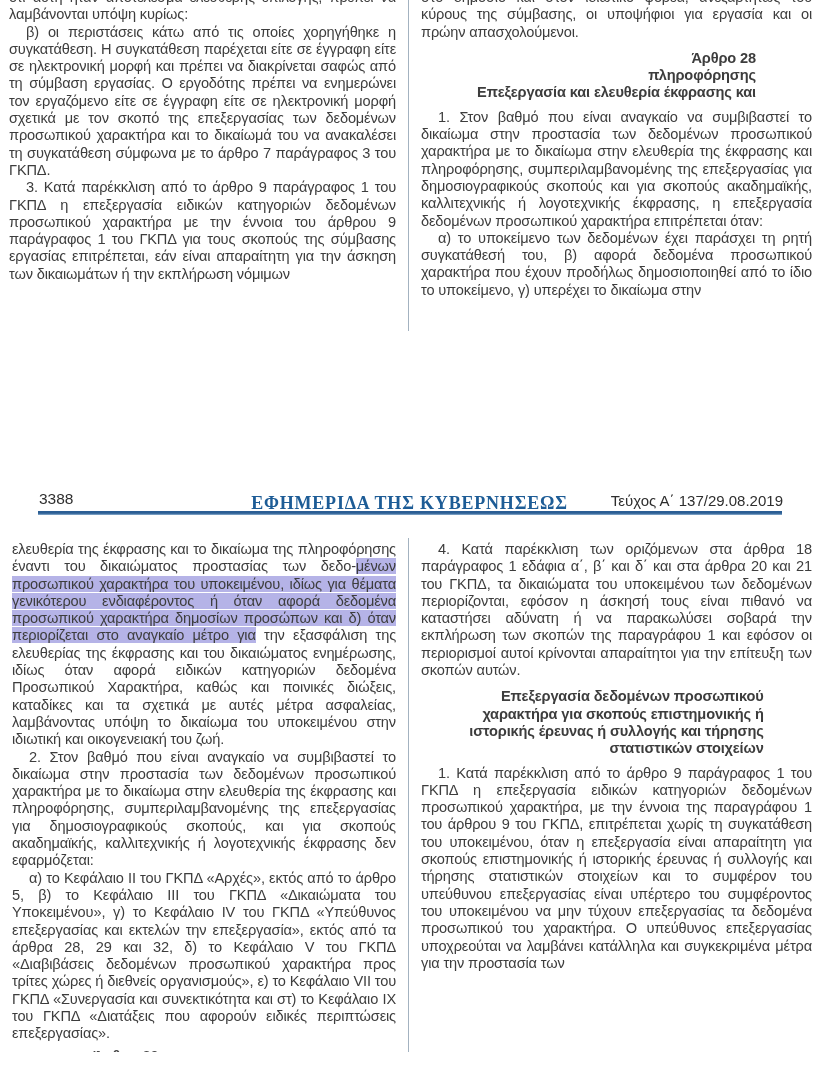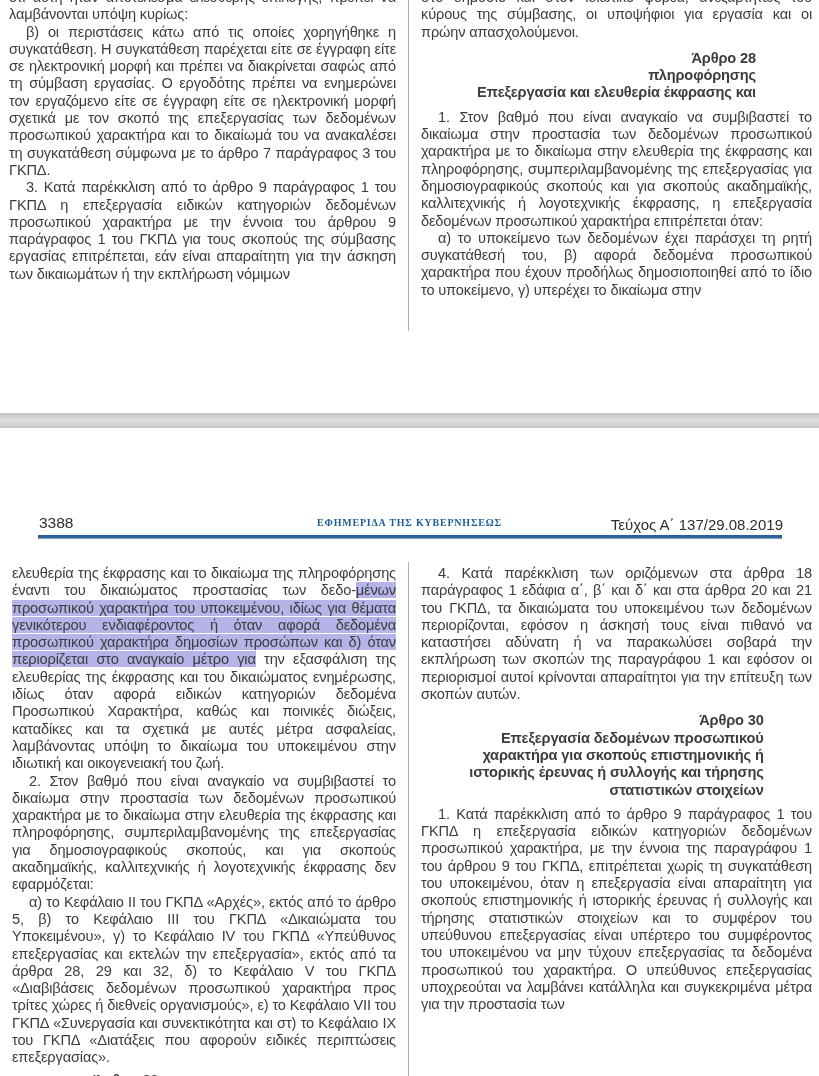--- a/index.html
+++ b/index.html
@@ -1,41 +1,41 @@
 <!DOCTYPE html>
 <html lang="el" style="--highlight: #b5b3e7; --title-blue: #1d5c96; --rule-blue: #2b5e94; --divider: #a3b2c0; --body-text: #3d3d3d;"><head>
 <meta charset="utf-8">
 <style>
   html,body{margin:0;padding:0;background:#fff;}
   .stage{position:relative;width:819px;height:1076px;overflow:hidden;background:#fff;
          font-family:"Liberation Sans","DejaVu Sans",sans-serif;color:var(--body-text,#3d3d3d);}
   .page{position:absolute;left:0;right:0;overflow:hidden;background:#fff;}
   .page1{top:0;height:413px;}
-  .page2{top:428px;height:648px;}
+  .page2{top:404px;height:648px;}
   .band{position:absolute;top:413px;left:0;width:819px;height:15px;
         background:linear-gradient(to bottom,#c0c0c0 0%,#dedede 45%,#d4d4d4 80%,#c7c7c7 100%);}
   .col{position:absolute;font-size:14.6px;line-height:17.3px;letter-spacing:-0.15px;
        text-align:justify;}
   .col p{margin:0;text-align:justify;}
   .p-ind{text-indent:17px;}
   .page1 .colL{left:9px;top:-11px;width:387px;}
   .page1 .colR{left:421px;top:-11px;width:391px;}
   .page2 .colL{left:12px;top:137px;width:384px;}
   .page2 .colR{left:421px;top:137px;width:391px;}
   .divider{position:absolute;width:1px;background:var(--divider,#a3b2c0);}
   .div1{left:408px;top:0;height:331px;}
   .div2{left:408px;top:134px;height:514px;}
   .article{font-weight:bold;width:fit-content;margin:9px auto 7px auto;text-align:left;line-height:17.3px;}
   .article div{text-align:right;}
   .hl{background:var(--highlight,#b5b3e7);}
   .pg-header{position:absolute;top:86px;left:0;right:0;height:20px;}
   .pg-num{position:absolute;left:39px;top:0;font-size:15.5px;color:#2e2e2e;}
   .gz-title{position:absolute;left:0;right:0;top:3px;text-align:center;
             font-family:"Liberation Serif","DejaVu Serif",serif;font-weight:bold;
-            font-size:10px;letter-spacing:0.8px;color:var(--title-blue,#1d5c96);}
+            font-size:18px;letter-spacing:0.8px;color:var(--title-blue,#1d5c96);}
   .issue{position:absolute;right:36px;top:2px;font-size:15px;color:#2e2e2e;}
   .hdr-rule{position:absolute;left:38px;right:37px;top:107px;height:4px;
             background:linear-gradient(to bottom,var(--rule-blue,#2b5e94) 0%,var(--rule-blue,#2b5e94) 55%,#8fb1d0 100%);}
   .article29-sliver{position:absolute;left:93px;top:644px;font-weight:bold;font-size:14.6px;color:#4a4a4a;}
 </style>
 </head>
 <body>
 
 <div class="stage">
 
@@ -70,21 +70,20 @@
 
     <div class="col colL">
       <p><span>ελευθερία της έκφρασης και το δικαίωμα της πληροφόρησης έναντι του δικαιώματος προστασίας των δεδο-</span><span class="hl">μένων προσωπικού χαρακτήρα του υποκειμένου, ιδίως για θέματα γενικότερου ενδιαφέροντος ή όταν αφορά δεδομένα προσωπικού χαρακτήρα δημοσίων προσώπων και δ) όταν περιορίζεται στο αναγκαίο μέτρο για</span><span> την εξασφάλιση της ελευθερίας της έκφρασης και του δικαιώματος ενημέρωσης, ιδίως όταν αφορά ειδικών κατηγοριών δεδομένα Προσωπικού Χαρακτήρα, καθώς και ποινικές διώξεις, καταδίκες και τα σχετικά με αυτές μέτρα ασφαλείας, λαμβάνοντας υπόψη το δικαίωμα του υποκειμένου στην ιδιωτική και οικογενειακή του ζωή.</span></p>
       <p class="p-ind">2. Στον βαθμό που είναι αναγκαίο να συμβιβαστεί το δικαίωμα στην προστασία των δεδομένων προσωπικού χαρακτήρα με το δικαίωμα στην ελευθερία της έκφρασης και πληροφόρησης, συμπεριλαμβανομένης της επεξεργασίας για δημοσιογραφικούς σκοπούς, και για σκοπούς ακαδημαϊκής, καλλιτεχνικής ή λογοτεχνικής έκφρασης δεν εφαρμόζεται:</p>
       <p class="p-ind">α) το Κεφάλαιο II του ΓΚΠΔ «Αρχές», εκτός από το άρθρο 5, β) το Κεφάλαιο III του ΓΚΠΔ «Δικαιώματα του Υποκειμένου», γ) το Κεφάλαιο IV του ΓΚΠΔ «Υπεύθυνος επεξεργασίας και εκτελών την επεξεργασία», εκτός από τα άρθρα 28, 29 και 32, δ) το Κεφάλαιο V του ΓΚΠΔ «Διαβιβάσεις δεδομένων προσωπικού χαρακτήρα προς τρίτες χώρες ή διεθνείς οργανισμούς», ε) το Κεφάλαιο VII του ΓΚΠΔ «Συνεργασία και συνεκτικότητα και στ) το Κεφάλαιο IX του ΓΚΠΔ «Διατάξεις που αφορούν ειδικές περιπτώσεις επεξεργασίας».</p>
     </div>
     <div class="divider div2"></div>
     <div class="col colR">
       <p class="p-ind">4. Κατά παρέκκλιση των οριζόμενων στα άρθρα 18 παράγραφος 1 εδάφια α΄, β΄ και δ΄ και στα άρθρα 20 και 21 του ΓΚΠΔ, τα δικαιώματα του υποκειμένου των δεδομένων περιορίζονται, εφόσον η άσκησή τους είναι πιθανό να καταστήσει αδύνατη ή να παρακωλύσει σοβαρά την εκπλήρωση των σκοπών της παραγράφου 1 και εφόσον οι περιορισμοί αυτοί κρίνονται απαραίτητοι για την επίτευξη των σκοπών αυτών.</p>
       <div class="article">
-        <div>Άρθρο 30</div>
         <div>Επεξεργασία δεδομένων προσωπικού</div>
         <div>χαρακτήρα για σκοπούς επιστημονικής ή</div>
         <div>ιστορικής έρευνας ή συλλογής και τήρησης</div>
         <div>στατιστικών στοιχείων</div>
       </div>
       <p class="p-ind">1. Κατά παρέκκλιση από το άρθρο 9 παράγραφος 1 του ΓΚΠΔ η επεξεργασία ειδικών κατηγοριών δεδομένων προσωπικού χαρακτήρα, με την έννοια της παραγράφου 1 του άρθρου 9 του ΓΚΠΔ, επιτρέπεται χωρίς τη συγκατάθεση του υποκειμένου, όταν η επεξεργασία είναι απαραίτητη για σκοπούς επιστημονικής ή ιστορικής έρευνας ή συλλογής και τήρησης στατιστικών στοιχείων και το συμφέρον του υπεύθυνου επεξεργασίας είναι υπέρτερο του συμφέροντος του υποκειμένου να μην τύχουν επεξεργασίας τα δεδομένα προσωπικού του χαρακτήρα. Ο υπεύθυνος επεξεργασίας υποχρεούται να λαμβάνει κατάλληλα και συγκεκριμένα μέτρα για την προστασία των</p>
     </div>
 
     <div class="article29-sliver">Άρθρο 29</div>
   </section>

